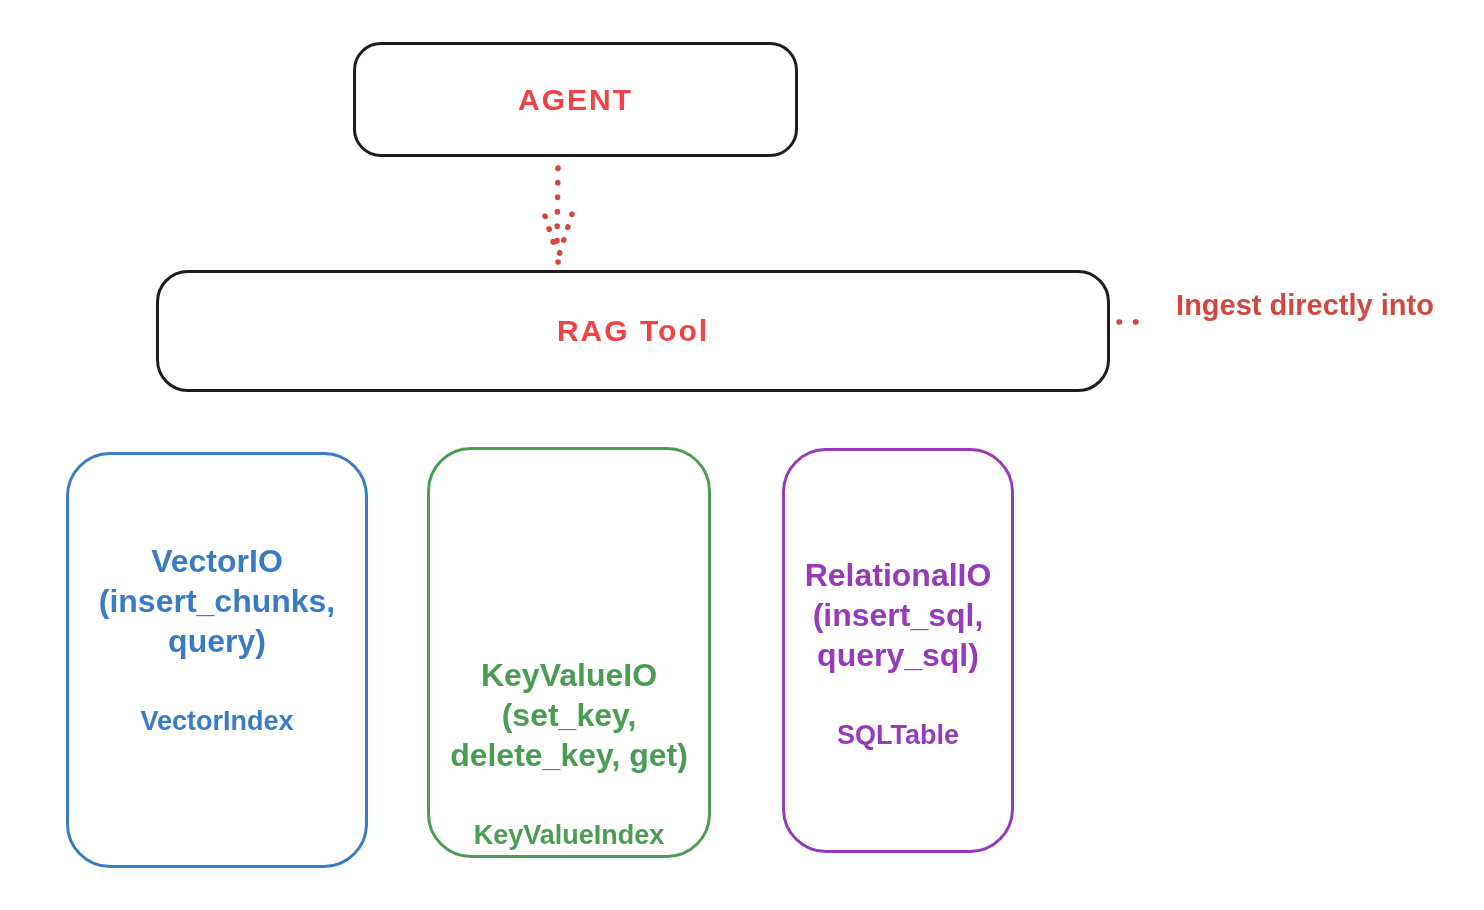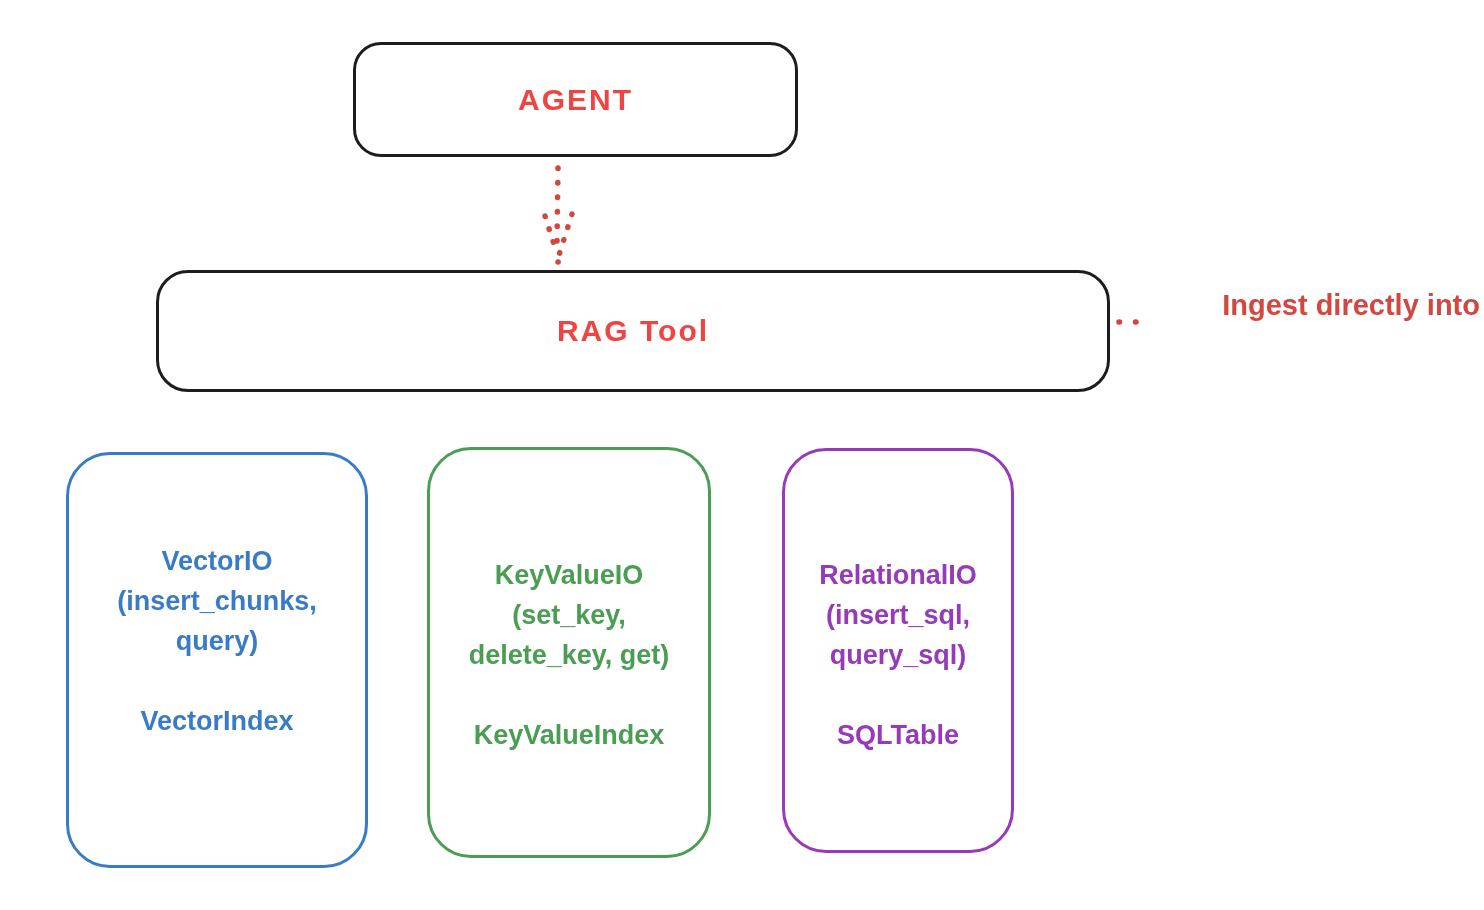--- a/index.html
+++ b/index.html
@@ -50,52 +50,53 @@
     background: #ffffff;
     border-radius: 44px;
     border-style: solid;
     border-width: 3.5px;
     display: flex;
     flex-direction: column;
     align-items: center;
     text-align: center;
   }
   .io-box .io-line {
-    font-size: 27px;
+    font-size: 32px;
     font-weight: 600;
     line-height: 40px;
     white-space: nowrap;
   }
   .io-box .index-label {
     font-size: 27px;
     font-weight: 600;
     line-height: 40px;
     margin-top: 40px;
     white-space: nowrap;
   }
   .vector-box {
     left: 66px; top: 452px; width: 302px; height: 416px;
     border-color: #3a7bc8; color: #3a7bc8;
     padding-top: 86px;
   }
   .keyvalue-box {
     left: 427px; top: 447px; width: 284px; height: 411px;
     border-color: #4a9d53; color: #4a9d53;
     padding-top: 105px;
+    justify-content: flex-end;
   }
   .relational-box {
     left: 782px; top: 448px; width: 232px; height: 405px;
     border-color: #9639bb; color: #9639bb;
     padding-top: 104px;
   }
   .annotation {
     position: absolute;
     left: 1130px; top: 286px;
     width: 350px;
-    text-align: right;
+    text-align: center;
     color: #d2473f;
     font-size: 29px;
     font-weight: 700;
     line-height: 38px;
     white-space: nowrap;
   }
 </style>
 </head>
 <body>
 

